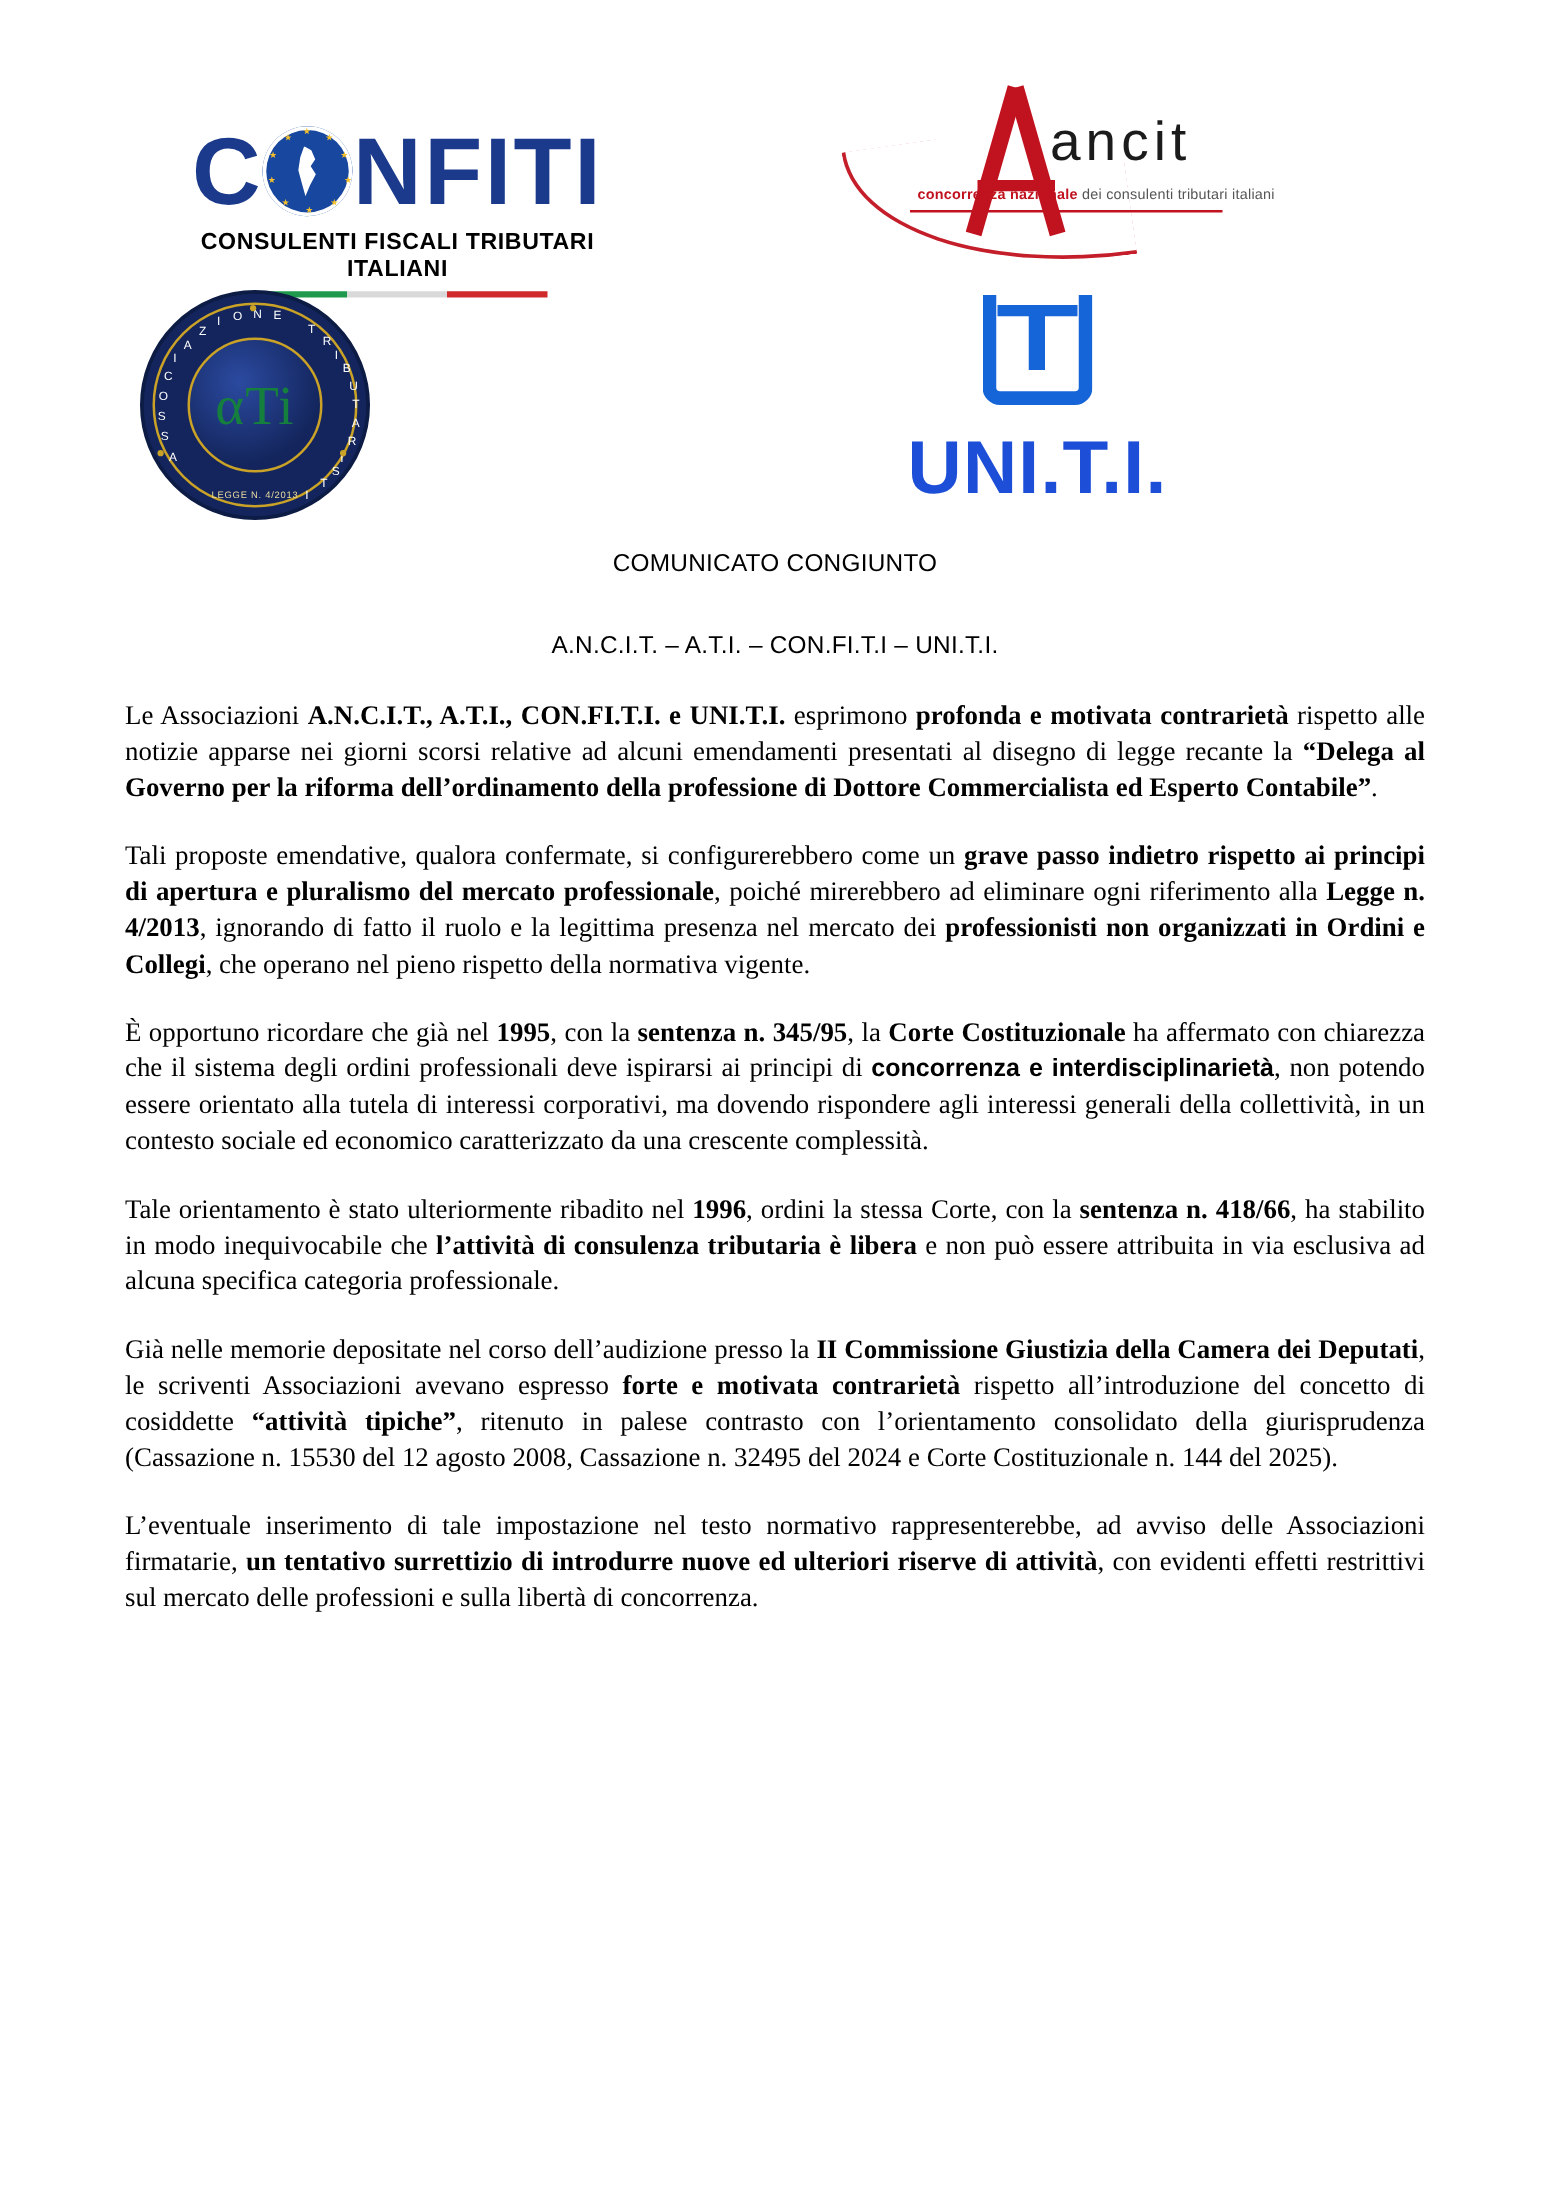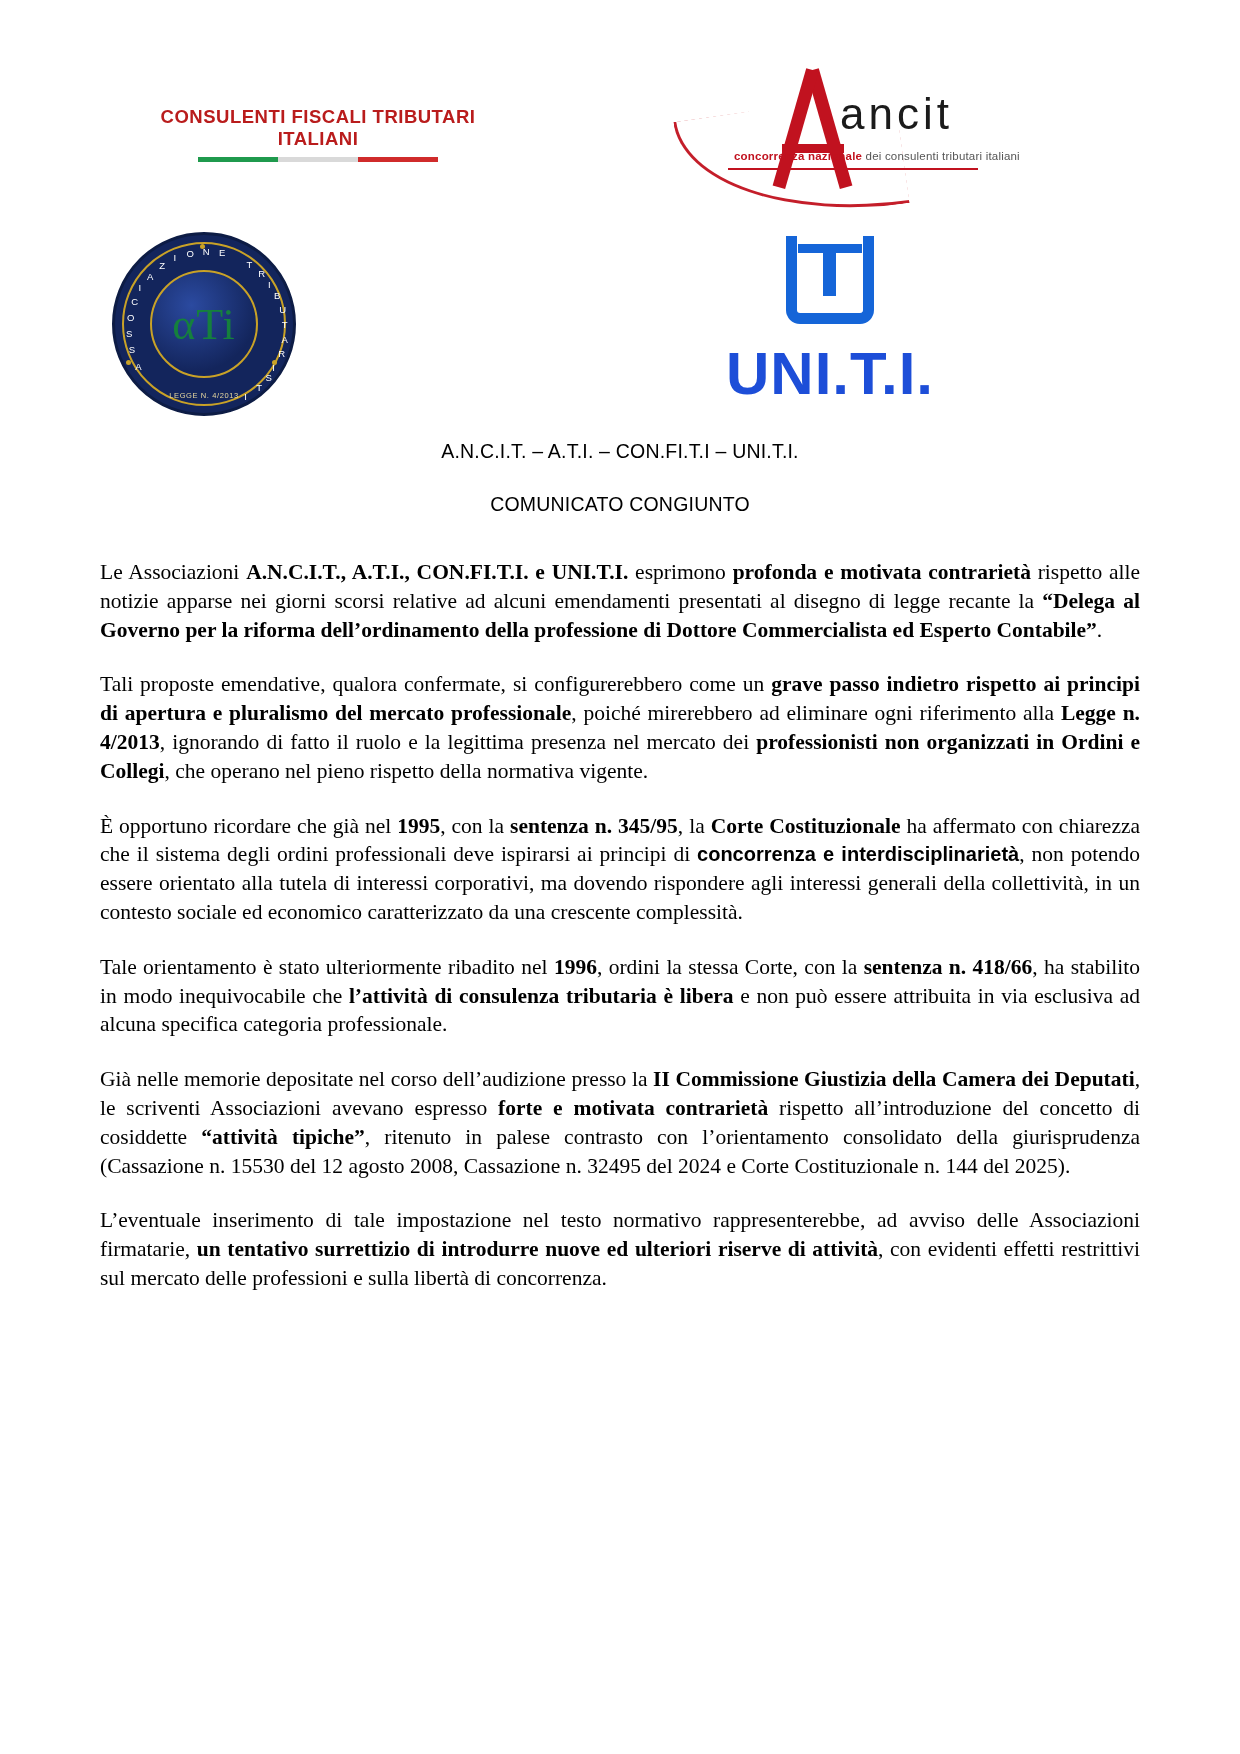--- a/index.html
+++ b/index.html
@@ -87,21 +87,21 @@
     width: 6px;
     height: 6px;
     background: #f6c02d;
     clip-path: polygon(50% 0%, 61% 35%, 98% 35%, 68% 57%, 79% 91%, 50% 70%, 21% 91%, 32% 57%, 2% 35%, 39% 35%);
   }
   .confiti-sub {
     font-family: "Liberation Sans", sans-serif;
     font-weight: bold;
     font-size: 18.5px;
     letter-spacing: 0.5px;
-    color: #b91c1c;
+    color: #000000;
     margin-top: 6px;
   }
   .confiti-flag {
     margin: 7px auto 0;
     width: 240px;
     height: 5px;
     background: linear-gradient(to right, #1f9a4d 0 33.3%, #d9d9d9 33.3% 66.6%, #d02b2b 66.6% 100%);
   }
 
   
@@ -324,20 +324,34 @@
   .sans { font-family: "Liberation Sans", sans-serif; font-size: 20px; }
 </style>
 </head>
 <body>
 
 <div class="page">
 
   <div class="logo-band">
 
     <div class="logo-confiti">
+      <div class="confiti-word">
+        <span>C</span><span class="o-slot"><span class="confiti-globe"></span><span class="confiti-stars">
+              <i style="left:32px;top:1px"></i>
+              <i style="left:50px;top:6px"></i>
+              <i style="left:62px;top:20px"></i>
+              <i style="left:65px;top:40px"></i>
+              <i style="left:54px;top:58px"></i>
+              <i style="left:34px;top:64px"></i>
+              <i style="left:15px;top:58px"></i>
+              <i style="left:4px;top:40px"></i>
+              <i style="left:5px;top:20px"></i>
+              <i style="left:17px;top:6px"></i>
+            </span></span><span>NFITI</span>
+      </div>
       <div class="confiti-sub">CONSULENTI FISCALI TRIBUTARI ITALIANI</div>
       <div class="confiti-flag"></div>
     </div>
 
     <div class="logo-ancit">
       <div class="ancit-swoosh"></div>
       <div class="ancit-a">
         <span class="stroke1"></span>
         <span class="stroke2"></span>
         <span class="bar"></span>
@@ -392,22 +406,22 @@
         <span class="u-bar"></span>
         <span class="u-stem"></span>
       </div>
       <div class="uniti-word">UNI.T.I.</div>
     </div>
 
   </div>
 
   <div class="doc">
 
+    <div class="head-line second">COMUNICATO CONGIUNTO</div>
     <div class="head-line">A.N.C.I.T. – A.T.I. – CON.FI.T.I – UNI.T.I.</div>
-    <div class="head-line second">COMUNICATO CONGIUNTO</div>
 
     <p class="body-par">
       <span>Le Associazioni </span><b>A.N.C.I.T., A.T.I., CON.FI.T.I. e UNI.T.I.</b><span> esprimono </span><b>profonda e motivata contrarietà</b><span> rispetto alle notizie apparse nei giorni scorsi relative ad alcuni emendamenti presentati al disegno di legge recante la </span><b>“Delega al Governo per la riforma dell’ordinamento della professione di Dottore Commercialista ed Esperto Contabile”</b><span>.</span>
     </p>
 
     <p class="body-par">
       <span>Tali proposte emendative, qualora confermate, si configurerebbero come un </span><b>grave passo indietro rispetto ai principi di apertura e pluralismo del mercato professionale</b><span>, poiché mirerebbero ad eliminare ogni riferimento alla </span><b>Legge n. 4/2013</b><span>, ignorando di fatto il ruolo e la legittima presenza nel mercato dei </span><b>professionisti non organizzati in Ordini e Collegi</b><span>, che operano nel pieno rispetto della normativa vigente.</span>
     </p>
 
     <p class="body-par">

